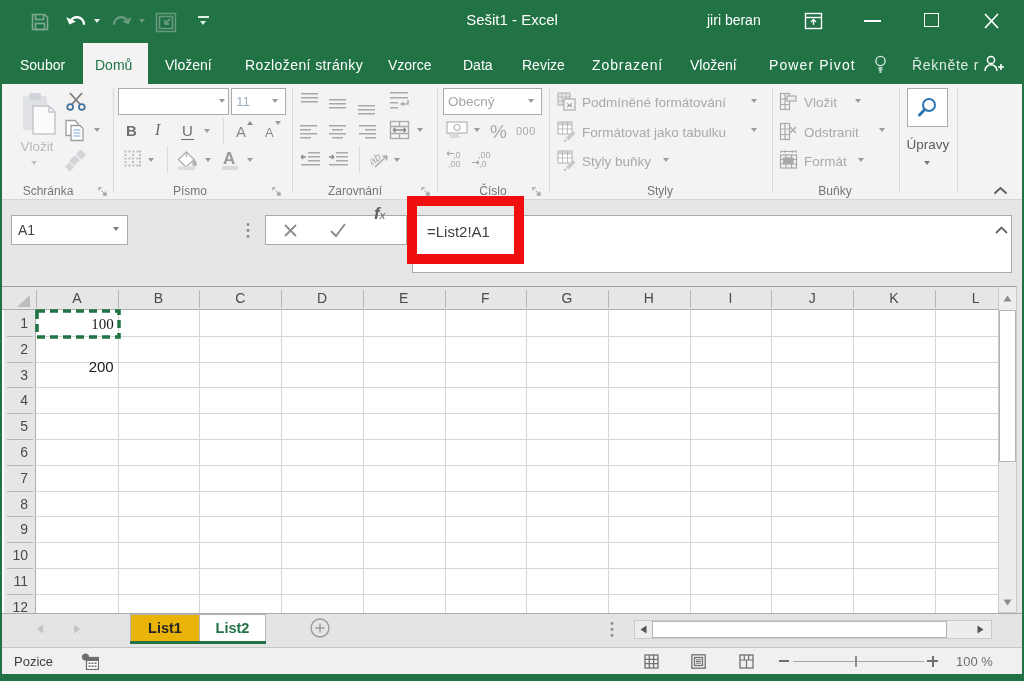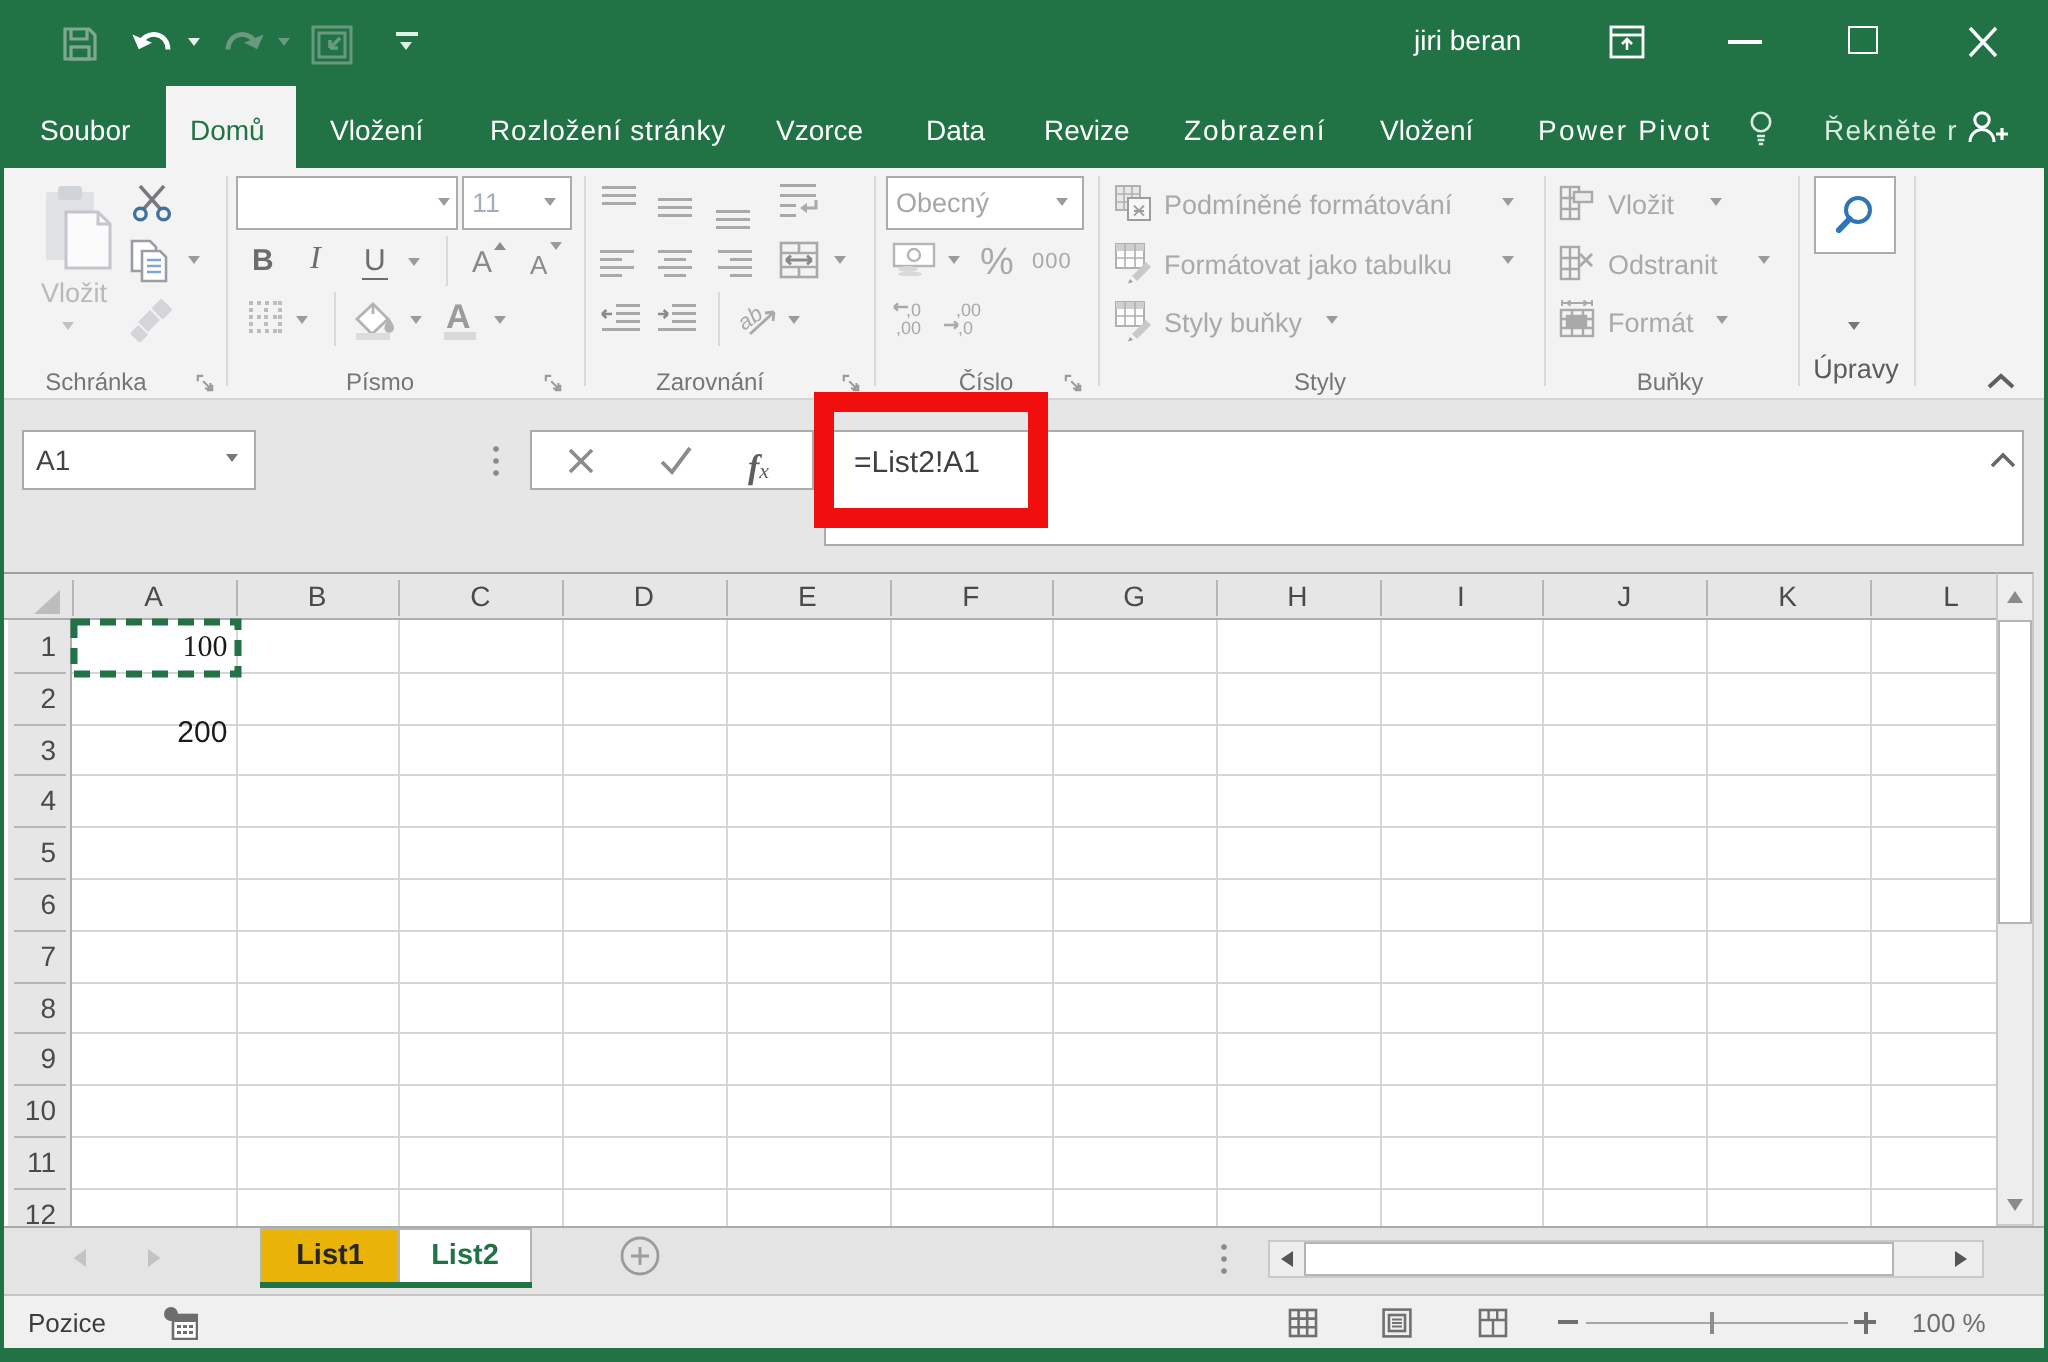--- a/index.html
+++ b/index.html
@@ -38,20 +38,21 @@
 <div class="dd" style="left:139px;top:19px;border-top-color:#69997f;"></div>
 <svg class="abs" style="left:155px;top:12px" width="22" height="21" viewBox="0 0 22 21">
 <g fill="none" stroke="#69997f" stroke-width="1.5">
 <rect x="1.5" y="1.5" width="19" height="18"></rect>
 <rect x="4.5" y="4.5" width="13" height="12"></rect>
 <path d="M15 7 l-5 5 M10 12 h4 M10 12 v-4" stroke-width="1.8"></path>
 </g>
     </svg>
 <div class="abs" style="left:198px;top:16px;width:11px;height:1.8px;background:#dff0e6;"></div>
 <div class="dd" style="left:199.5px;top:21px;border-top-color:#dff0e6;"></div>
+<div class="abs" style="left:0;top:11px;width:1024px;text-align:center;color:#fff;font-size:15px;">Sešit1 - Excel</div>
 <div class="abs" style="left:707px;top:12px;width:80px;color:#fff;font-size:14px;">jiri beran</div>
 <svg class="abs" style="left:804px;top:12px" width="19" height="18" viewBox="0 0 19 18">
 <g fill="none" stroke="#fff" stroke-width="1.4">
 <rect x="1.5" y="1.5" width="16" height="15"></rect>
 <path d="M1.5 5.5 h16"></path>
 <path d="M9.5 13 v-5 M7 10 l2.5-2.5 L12 10" stroke-width="1.3"></path>
 </g>
     </svg>
 <div class="abs" style="left:864px;top:20px;width:17px;height:1.8px;background:#fff;"></div>
 <div class="abs" style="left:924px;top:13px;width:13px;height:12px;border:1.6px solid #fff;"></div>
@@ -352,42 +353,42 @@
       </g>
     </svg>
 <div class="abs gtx" style="left:804px;top:154px;font-size:13.5px;">Formát</div>
 <div class="dd" style="left:858px;top:158px;"></div>
 <div class="lbl" style="left:800px;top:184px;width:70px;">Buňky</div>
 <div class="abs" style="left:907px;top:88px;width:41px;height:39px;background:#fff;border:1px solid #ababab;box-sizing:border-box;"></div>
 <svg class="abs" style="left:916px;top:96px" width="23" height="23" viewBox="0 0 23 23">
 <circle cx="13" cy="9" r="6" fill="none" stroke="#2e75b6" stroke-width="2"></circle>
 <path d="M8.8 13.5 L3.5 19" stroke="#2e75b6" stroke-width="3" stroke-linecap="round"></path>
 </svg>
-<div class="abs" style="left:903px;top:137px;width:50px;text-align:center;font-size:13.5px;color:#5c5c5c;margin-top:40px;">Úpravy</div>
+<div class="abs" style="left:903px;top:137px;width:50px;text-align:center;font-size:13.5px;color:#5c5c5c;">Úpravy</div>
 <div class="dd ddk" style="left:924px;top:161px;"></div>
 <svg class="abs" style="left:993px;top:186px" width="15" height="9" viewBox="0 0 15 9">
 <path d="M1.5 7.5 L7.5 2 L13.5 7.5" fill="none" stroke="#5f5f5f" stroke-width="2"></path>
     </svg>
 <div class="abs" style="left:0;top:200px;width:1024px;height:86px;background:#e6e6e6;"></div>
 <div class="abs" style="left:11px;top:215px;width:117px;height:30px;background:#fff;border:1px solid #ababab;box-sizing:border-box;"></div>
 <div class="abs" style="left:18px;top:222px;font-size:14px;color:#444;">A1</div>
 <div class="dd ddk" style="left:113px;top:227px;"></div>
 <svg class="abs" style="left:246px;top:222px" width="4" height="17" viewBox="0 0 4 17">
 <circle cx="2" cy="2.5" r="1.4" fill="#8a8a8a"></circle>
       <circle cx="2" cy="8.5" r="1.4" fill="#8a8a8a"></circle>
       <circle cx="2" cy="14.5" r="1.4" fill="#8a8a8a"></circle>
     </svg>
 <div class="abs" style="left:265px;top:215px;width:142px;height:30px;background:#fff;border:1px solid #ababab;box-sizing:border-box;"></div>
 <svg class="abs" style="left:283px;top:223px" width="15" height="15" viewBox="0 0 15 15">
 <path d="M2 2 L13 13 M13 2 L2 13" stroke="#8c8c8c" stroke-width="1.8"></path>
     </svg>
 <svg class="abs" style="left:329px;top:222px" width="18" height="16" viewBox="0 0 18 16">
 <path d="M2 9 L7 14 L16 2" fill="none" stroke="#8c8c8c" stroke-width="1.9"></path>
     </svg>
-<div class="abs" style="left:374px;top:224px;font-size:17px;font-style:italic;font-family:Liberation Serif, serif;color:#5f5f5f;"><b>f</b><span style="font-size:11px;">x</span></div>
+<div class="abs" style="left:374px;top:204px;font-size:17px;font-style:italic;font-family:Liberation Sans, sans-serif;color:#5f5f5f;"><b>f</b><span style="font-size:11px;">x</span></div>
 <div class="abs" style="left:412px;top:215px;width:600px;height:58px;background:#fff;border:1px solid #ababab;box-sizing:border-box;"></div>
 <svg class="abs" style="left:995px;top:226px" width="13" height="8" viewBox="0 0 13 8">
 <path d="M1 7 L6.5 1.5 L12 7" fill="none" stroke="#666" stroke-width="1.8"></path>
     </svg>
 <div class="abs" style="left:427px;top:223px;font-size:15px;color:#404040;">=List2!A1</div>
 <div class="abs" style="left:2px;top:286px;width:996px;height:327px;background:#fff;border-top:1px solid #9f9f9f;box-sizing:border-box;"></div>
 <div class="abs" style="left:2px;top:287px;width:996px;height:23px;background:#e6e6e6;border-bottom:1px solid #aeaeae;box-sizing:border-box;"></div>
 <div class="abs" style="left:4px;top:310px;width:32px;height:303px;background:#e6e6e6;border-right:1px solid #aeaeae;box-sizing:border-box;"></div>
 <svg class="abs" style="left:17px;top:295px" width="13" height="12" viewBox="0 0 13 12">
       <path d="M13 0 L13 12 L0 12 Z" fill="#bdbdbd"></path>

